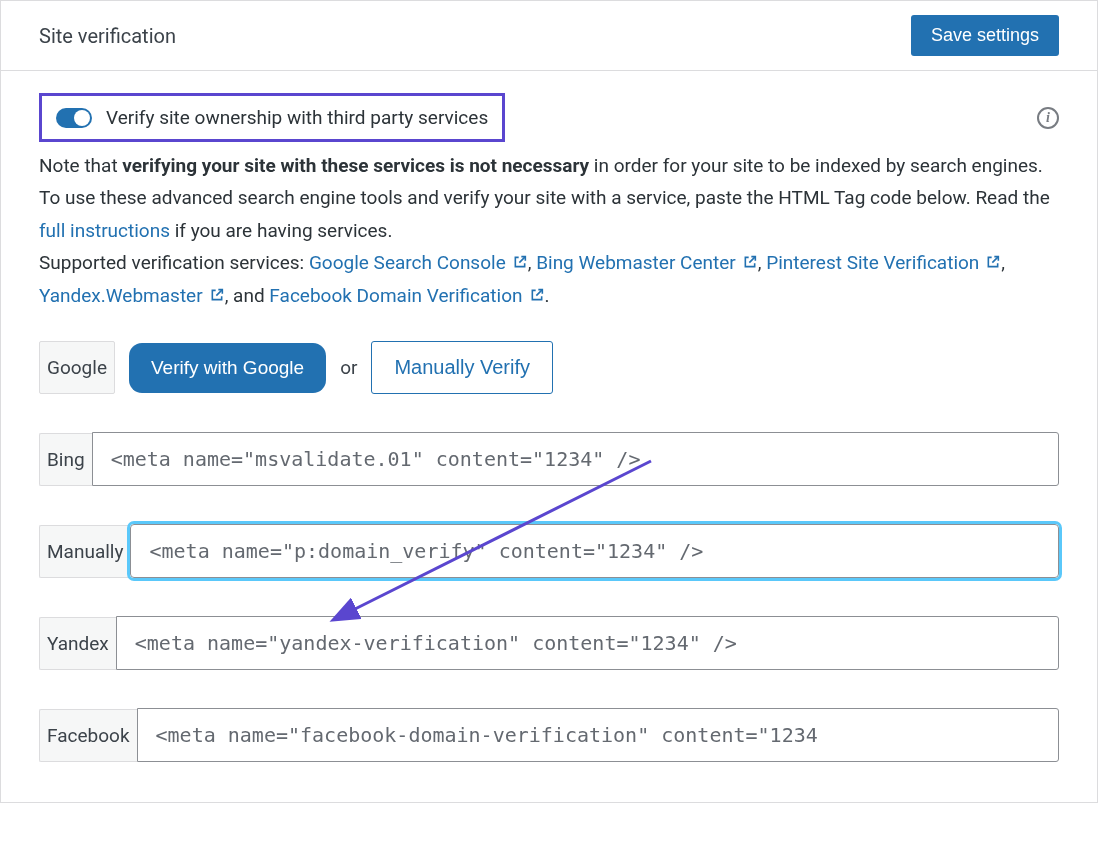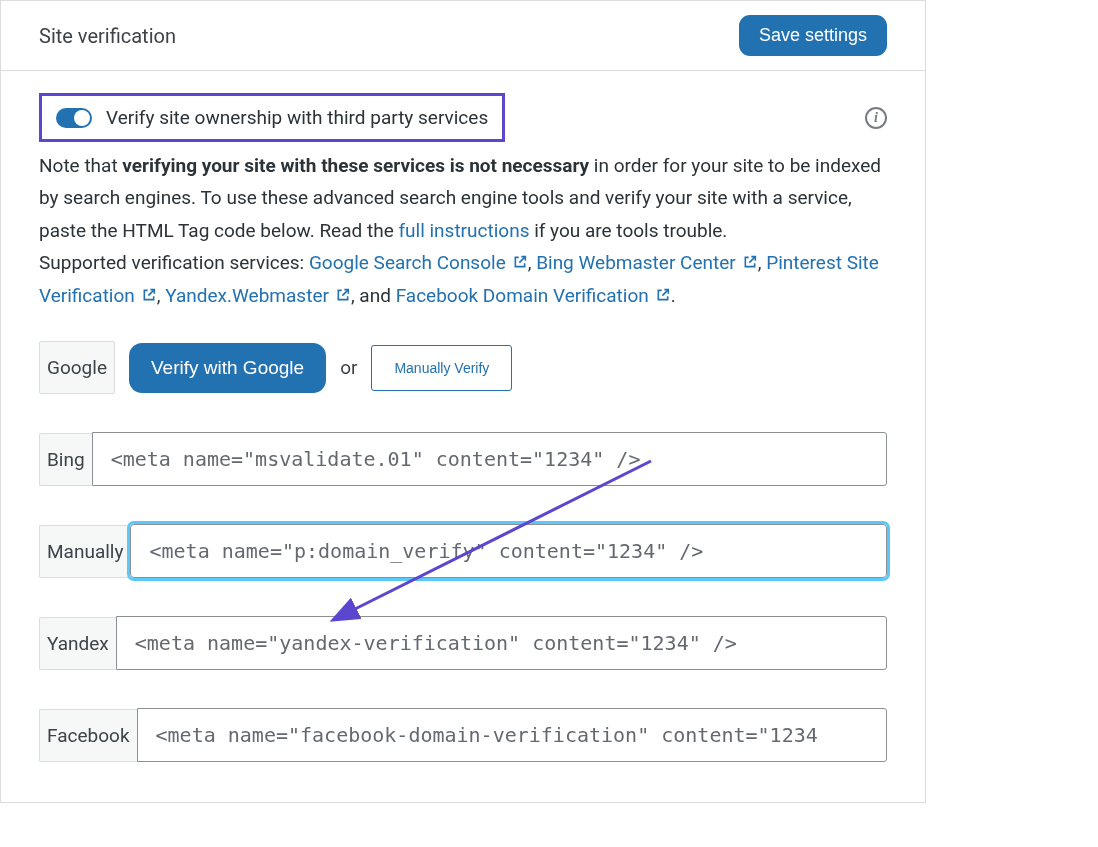--- a/index.html
+++ b/index.html
@@ -4,40 +4,40 @@
 <style>
   * { box-sizing: border-box; }
   body {
     margin: 0;
     font-family: -apple-system, BlinkMacSystemFont, "Segoe UI", Roboto, sans-serif;
     font-size: 18px;
     color: #2c3338;
     background: #fff;
   }
   .panel {
-    width: 926px;
+    width: 1098px;
     border: 1px solid #dcdcde;
     background: #fff;
   }
   .panel-header {
     display: flex;
     justify-content: space-between;
     align-items: center;
     padding: 14px 38px;
     border-bottom: 1px solid #dcdcde;
   }
   .panel-title {
     font-size: 20px;
     color: #3c434a;
   }
   .save-btn {
     background: #2271b1;
     color: #fff;
     border: none;
-    border-radius: 11px;
+    border-radius: 3px;
     padding: 10px 20px;
     font-size: 18px;
     cursor: pointer;
   }
   .body {
     padding: 22px 38px 40px 38px;
     position: relative;
   }
   .toggle-row {
     display: flex;
@@ -126,21 +126,21 @@
     font-size: 19px;
     border-radius: 13px;
     cursor: pointer;
   }
   .or-sep { margin: 0 14px; font-size: 19px; color: #3c434a; }
   .outline-btn {
     background: #fff;
     color: #2271b1;
     border: 1px solid #2271b1;
     padding: 14px 22px;
-    font-size: 14px;
+    font-size: 20px;
     border-radius: 3px;
     cursor: pointer;
   }
   .txt-input {
     flex: 1;
     font-family: ui-monospace, Menlo, Consolas, monospace;
     font-size: 20px;
     padding: 14px 18px;
     border: 1px solid #8c8f94;
     border-radius: 3px;
@@ -177,21 +177,21 @@
   <div class="body">
 
     <div class="toggle-row">
       <div class="toggle"></div>
       <div class="toggle-label">Verify site ownership with third party services</div>
     </div>
 
     <div class="info-icon">i</div>
 
     <div class="desc">
-      <span>Note that </span><strong>verifying your site with these services is not necessary</strong><span> in order for your site to be indexed by search engines. To use these advanced search engine tools and verify your site with a service, paste the HTML Tag code below. Read the </span><a class="lnk">full instructions</a><span> if you are tools trouble.</span>
+      <span>Note that </span><strong>verifying your site with these services is not necessary</strong><span> in order for your site to be indexed by search engines. To use these advanced search engine tools and verify your site with a service, paste the HTML Tag code below. Read the </span><a class="lnk">full instructions</a><span> if you are having services.</span>
       <br>
       <span>Supported verification services: </span><a class="lnk"><span>Google Search Console</span><span class="ext-icon"><svg width="16" height="16" viewBox="0 0 24 24" fill="none" stroke="#2271b1" stroke-width="2.4">
               <path d="M14 4h6v6"></path>
               <path d="M20 4l-9 9"></path>
               <path d="M19 14v5H5V5h5"></path>
             </svg></span></a><span>, </span><a class="lnk"><span>Bing Webmaster Center</span><span class="ext-icon"><svg width="16" height="16" viewBox="0 0 24 24" fill="none" stroke="#2271b1" stroke-width="2.4">
               <path d="M14 4h6v6"></path>
               <path d="M20 4l-9 9"></path>
               <path d="M19 14v5H5V5h5"></path>
             </svg></span></a><span>, </span><a class="lnk"><span>Pinterest Site Verification</span><span class="ext-icon"><svg width="16" height="16" viewBox="0 0 24 24" fill="none" stroke="#2271b1" stroke-width="2.4">

